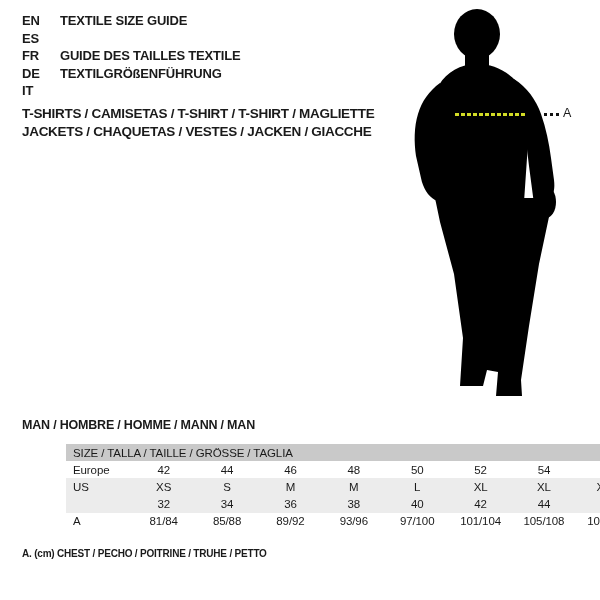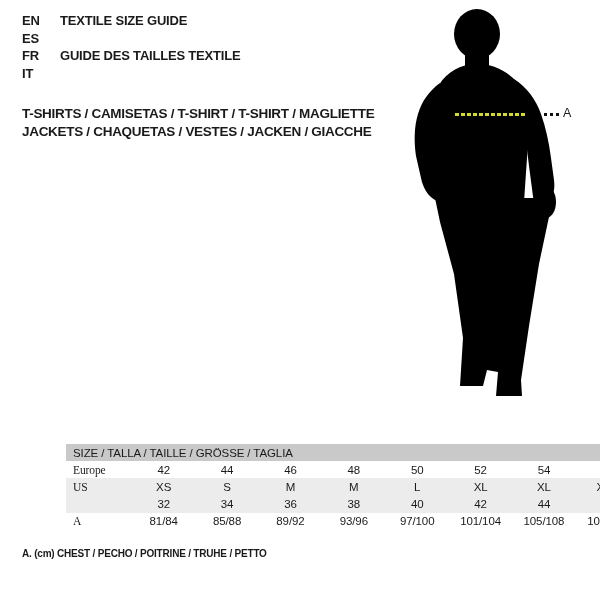--- a/index.html
+++ b/index.html
@@ -39,41 +39,45 @@
   .measure-black{position:absolute; left:142px; top:107px; width:17px; height:3px;
     background:repeating-linear-gradient(90deg, var(--measure-black) 0 3px, transparent 3px 6px);}
   .measure-label{position:absolute; left:161px; top:100px; font-size:12.5px; font-weight:normal;}
   
   .section-title{position:absolute; left:22px; top:418px; font-weight:bold; font-size:12.5px; letter-spacing:-0.2px; white-space:nowrap;}
   
   .size-table{position:absolute; left:26px; top:444px; width:573px; font-size:11.5px; letter-spacing:-0.1px;margin-left:40px;}
   .t-row{display:flex; height:17.2px; align-items:center;}
   .t-head{background:var(--table-header-bg); padding-left:7px; font-size:11.5px;}
   .t-row.alt{background:var(--table-alt-bg);}
-  .t-label{width:66px; padding-left:7px; box-sizing:border-box;font-family:Liberation Serif, serif;}
+  .t-label{width:66px; padding-left:7px; box-sizing:border-box;}
   .t-cell{flex:1; text-align:center;}
   
   .footnote{position:absolute; left:22px; top:548px; font-weight:bold; font-size:10px; letter-spacing:-0.2px; white-space:nowrap;}
 </style>
 </head>
 <body>
 
 <div class="canvas">
 
   <div class="lang-list">
     <div class="lang-row">
       <span class="lang-code">EN</span>
       <span class="lang-label">TEXTILE SIZE GUIDE</span>
     </div>
     <div class="lang-row">
       <span class="lang-code">ES</span>
     </div>
     <div class="lang-row">
       <span class="lang-code">FR</span>
       <span class="lang-label">GUIDE DES TAILLES TEXTILE</span>
+    </div>
+    <div class="lang-row">
+      <span class="lang-code">DE</span>
+      <span class="lang-label">TEXTILGRÖßENFÜHRUNG</span>
     </div>
     <div class="lang-row">
       <span class="lang-code">IT</span>
     </div>
   </div>
 
   <div class="categories">
     <div>T-SHIRTS / CAMISETAS / T-SHIRT / T-SHIRT / MAGLIETTE</div>
     <div>JACKETS / CHAQUETAS / VESTES / JACKEN / GIACCHE</div>
   </div>
@@ -86,20 +90,21 @@
       <path d="M38,77 C27,85 20,95 16,108 C12,121 12,136 14,150 L19,172 C21,182 26,190 33,194 L50,198 L45,160 L41,120 L44,94 Z"></path>
       <path d="M112,73 C125,81 134,94 139,108 C144,122 147,137 149,152 L152,174 C153,182 152,188 148,193 L132,198 L127,160 L122,118 L115,90 Z"></path>
       <ellipse cx="144" cy="196" rx="10" ry="16"></ellipse>
       <path d="M33,192 L151,192 L137,258 L127,320 L119,374 L120,390 L94,390 L96,366 L85,364 L81,380 L58,380 L61,332 L52,268 L38,216 Z"></path>
     </svg>
     <div class="measure-yellow"></div>
     <div class="measure-black"></div>
     <div class="measure-label">A</div>
   </div>
 
+  <div class="section-title">MAN / HOMBRE / HOMME / MANN / MAN</div>
 
   <div class="size-table">
     <div class="t-row t-head">SIZE / TALLA / TAILLE / GRÖSSE / TAGLIA</div>
 
     <div class="t-row">
       <span class="t-label">Europe</span>
       <span class="t-cell">42</span>
       <span class="t-cell">44</span>
       <span class="t-cell">46</span>
       <span class="t-cell">48</span>

